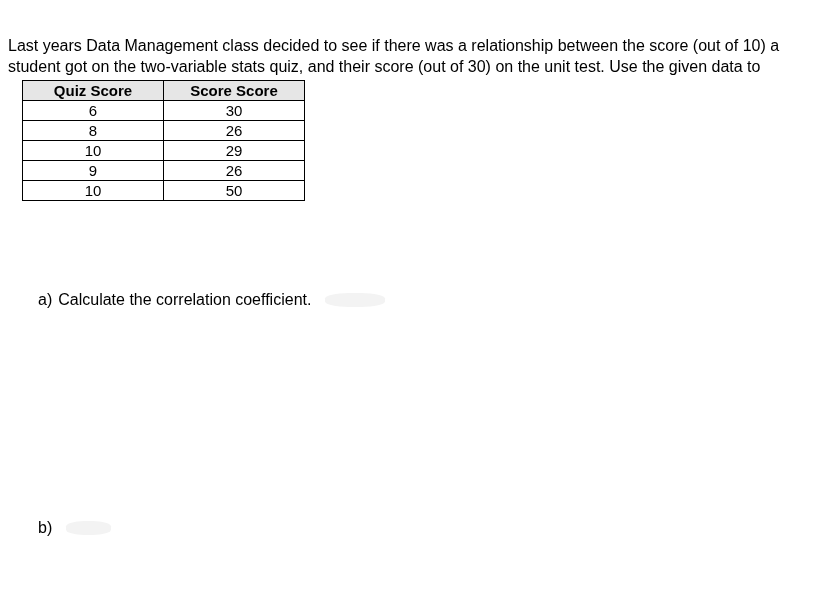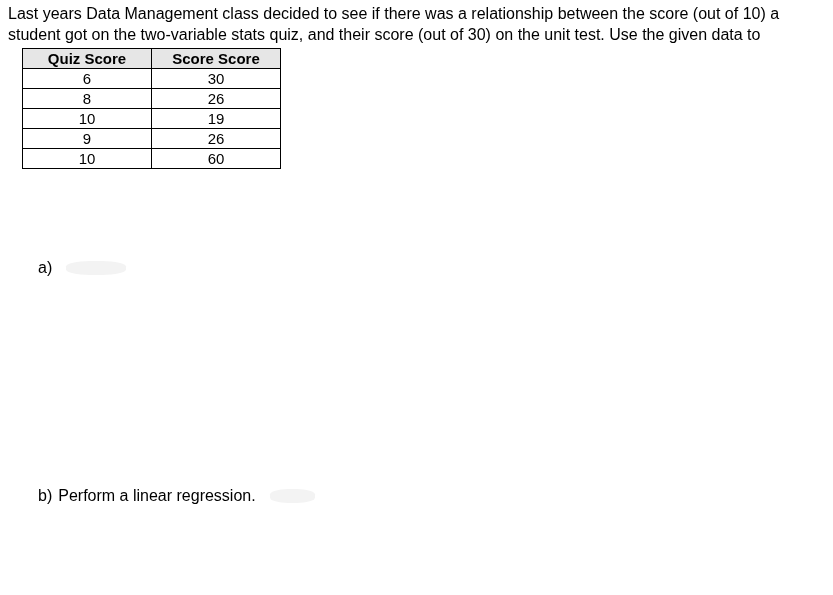--- a/index.html
+++ b/index.html
@@ -8,30 +8,31 @@
     color: #000;
     background: #fff;
     margin: 0;
     padding: 4px 8px;
     width: 833px;
     box-sizing: border-box;
   }
   .intro {
     line-height: 1.3;
     margin-bottom: 2px;
+    margin-top: 32px;
   }
   table {
     border-collapse: collapse;
     margin-left: 14px;
   }
   th, td {
     border: 1px solid #000;
     text-align: center;
     font-size: 15px;
-    padding: 1px 14px;
+    padding: 1px 20px;
     min-width: 100px;
   }
   th {
     background: #e6e6e6;
     font-weight: bold;
   }
   .questions {
     margin-top: 90px;
     margin-left: 30px;
   }
@@ -69,36 +70,36 @@
     <tr>
       <td>6</td>
       <td>30</td>
     </tr>
     <tr>
       <td>8</td>
       <td>26</td>
     </tr>
     <tr>
       <td>10</td>
-      <td>19</td>
+      <td>29</td>
     </tr>
     <tr>
       <td>9</td>
       <td>26</td>
     </tr>
     <tr>
       <td>10</td>
-      <td>60</td>
+      <td>50</td>
     </tr>
   </tbody>
 </table>
 
 <div class="questions">
   <div class="question q-a">
     <span>a)</span>
+    <span>Calculate the correlation coefficient.</span>
     <span class="smudge"></span>
   </div>
   <div class="question">
     <span>b)</span>
-    <span>Perform a linear regression.</span>
     <span class="smudge smudge-small"></span>
   </div>
 </div>
 
 </body></html>

